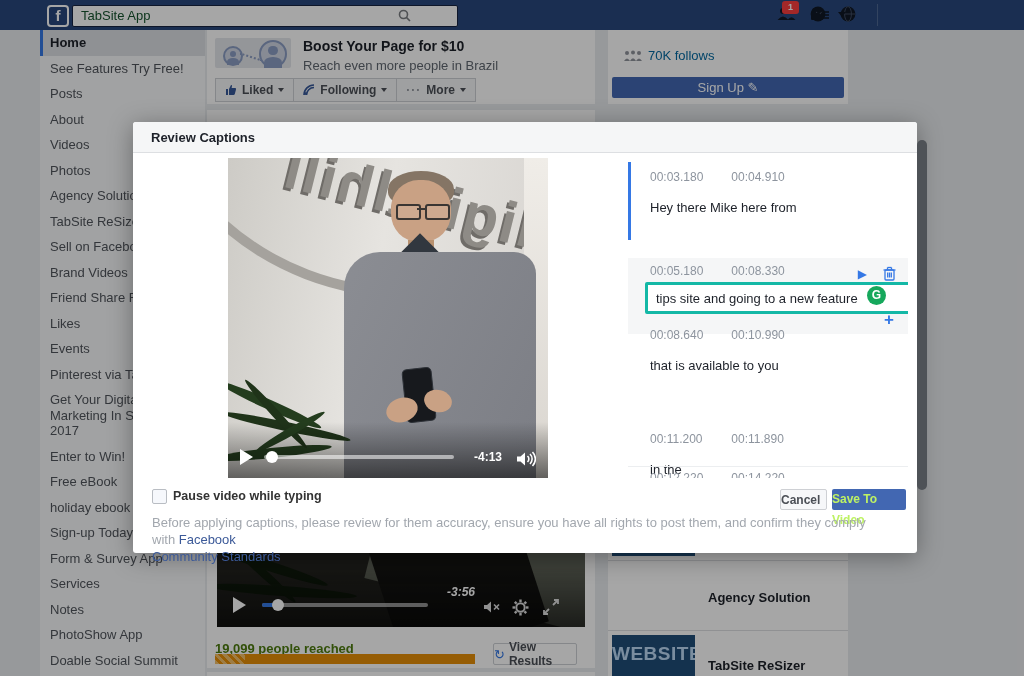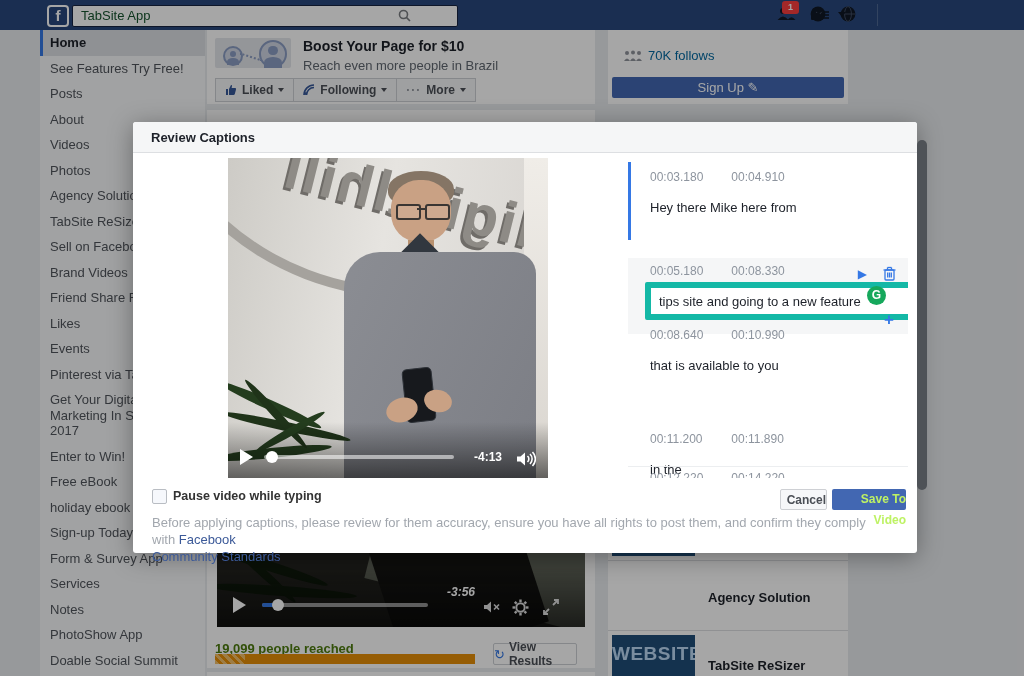--- a/index.html
+++ b/index.html
@@ -113,30 +113,30 @@
   
   .caps{position:absolute;left:495px;top:36px;width:280px;height:320px;overflow:hidden;font-size:13px;}
   .cap-row{position:absolute;left:0;width:280px;box-sizing:border-box;padding-left:22px;cursor:pointer;}
   .cap-row.first{border-left:3px solid #3578e5;padding-left:19px;}
   .cap-row.active{background:#f5f6f7;padding-top:6px;margin-top:12px;}
   .times{color:#8d949e;font-size:12px;}
   .times .st{display:inline-block;width:78px;}
   .cap-text{margin-top:16px;color:#1d2129;}
   .row-ics{position:absolute;right:12px;top:8px;display:flex;gap:16px;align-items:center;}
   .play-sm{color:#3578e5;font-size:12px;cursor:pointer;}
-  .cap-input{position:absolute;left:17px;top:24px;width:240px;height:26px;border:6px solid #14b8a6;border-radius:2px;
+  .cap-input{position:absolute;left:17px;top:24px;width:240px;height:26px;border:3px solid #14b8a6;border-radius:2px;
              font-size:13px;font-family:"Liberation Sans",sans-serif;color:#1d2129;padding:0 30px 0 8px;}
   .gram{position:absolute;right:22px;top:28px;width:19px;height:19px;border-radius:50%;background:#16a85c;color:#fff;
         font-weight:bold;font-size:12px;text-align:center;line-height:19px;cursor:pointer;}
   .plus{position:absolute;right:14px;top:52px;color:#3578e5;font-size:17px;font-weight:bold;cursor:pointer;}
 
   
   .chk{position:absolute;left:19px;top:367px;width:13px;height:13px;border:1px solid #b9bdc3;border-radius:2px;background:#f6f8fc;cursor:pointer;}
   .chk-label{position:absolute;left:40px;top:367px;font-weight:bold;color:#333;font-size:12.5px;}
-  .btn{position:absolute;top:367px;height:21px;border-radius:2px;font-size:12px;font-weight:bold;text-align:right;
+  .btn{position:absolute;top:367px;height:21px;border-radius:2px;font-size:12px;font-weight:bold;text-align:left;
        line-height:21px;cursor:pointer;box-sizing:border-box;}
   .btn-cancel{left:647px;width:47px;background:#f6f7f9;border:1px solid #ced0d4;color:#4b4f56;}
   .btn-save{left:699px;width:74px;background:#4267b2;color:#bef264;}
   .disc{position:absolute;left:19px;top:392px;width:724px;color:#a2a7ae;line-height:17px;}
   .disc a{color:#3b5998;text-decoration:none;cursor:pointer;}
 </style>
 </head>
 <body>
 
 <div id="bg">

